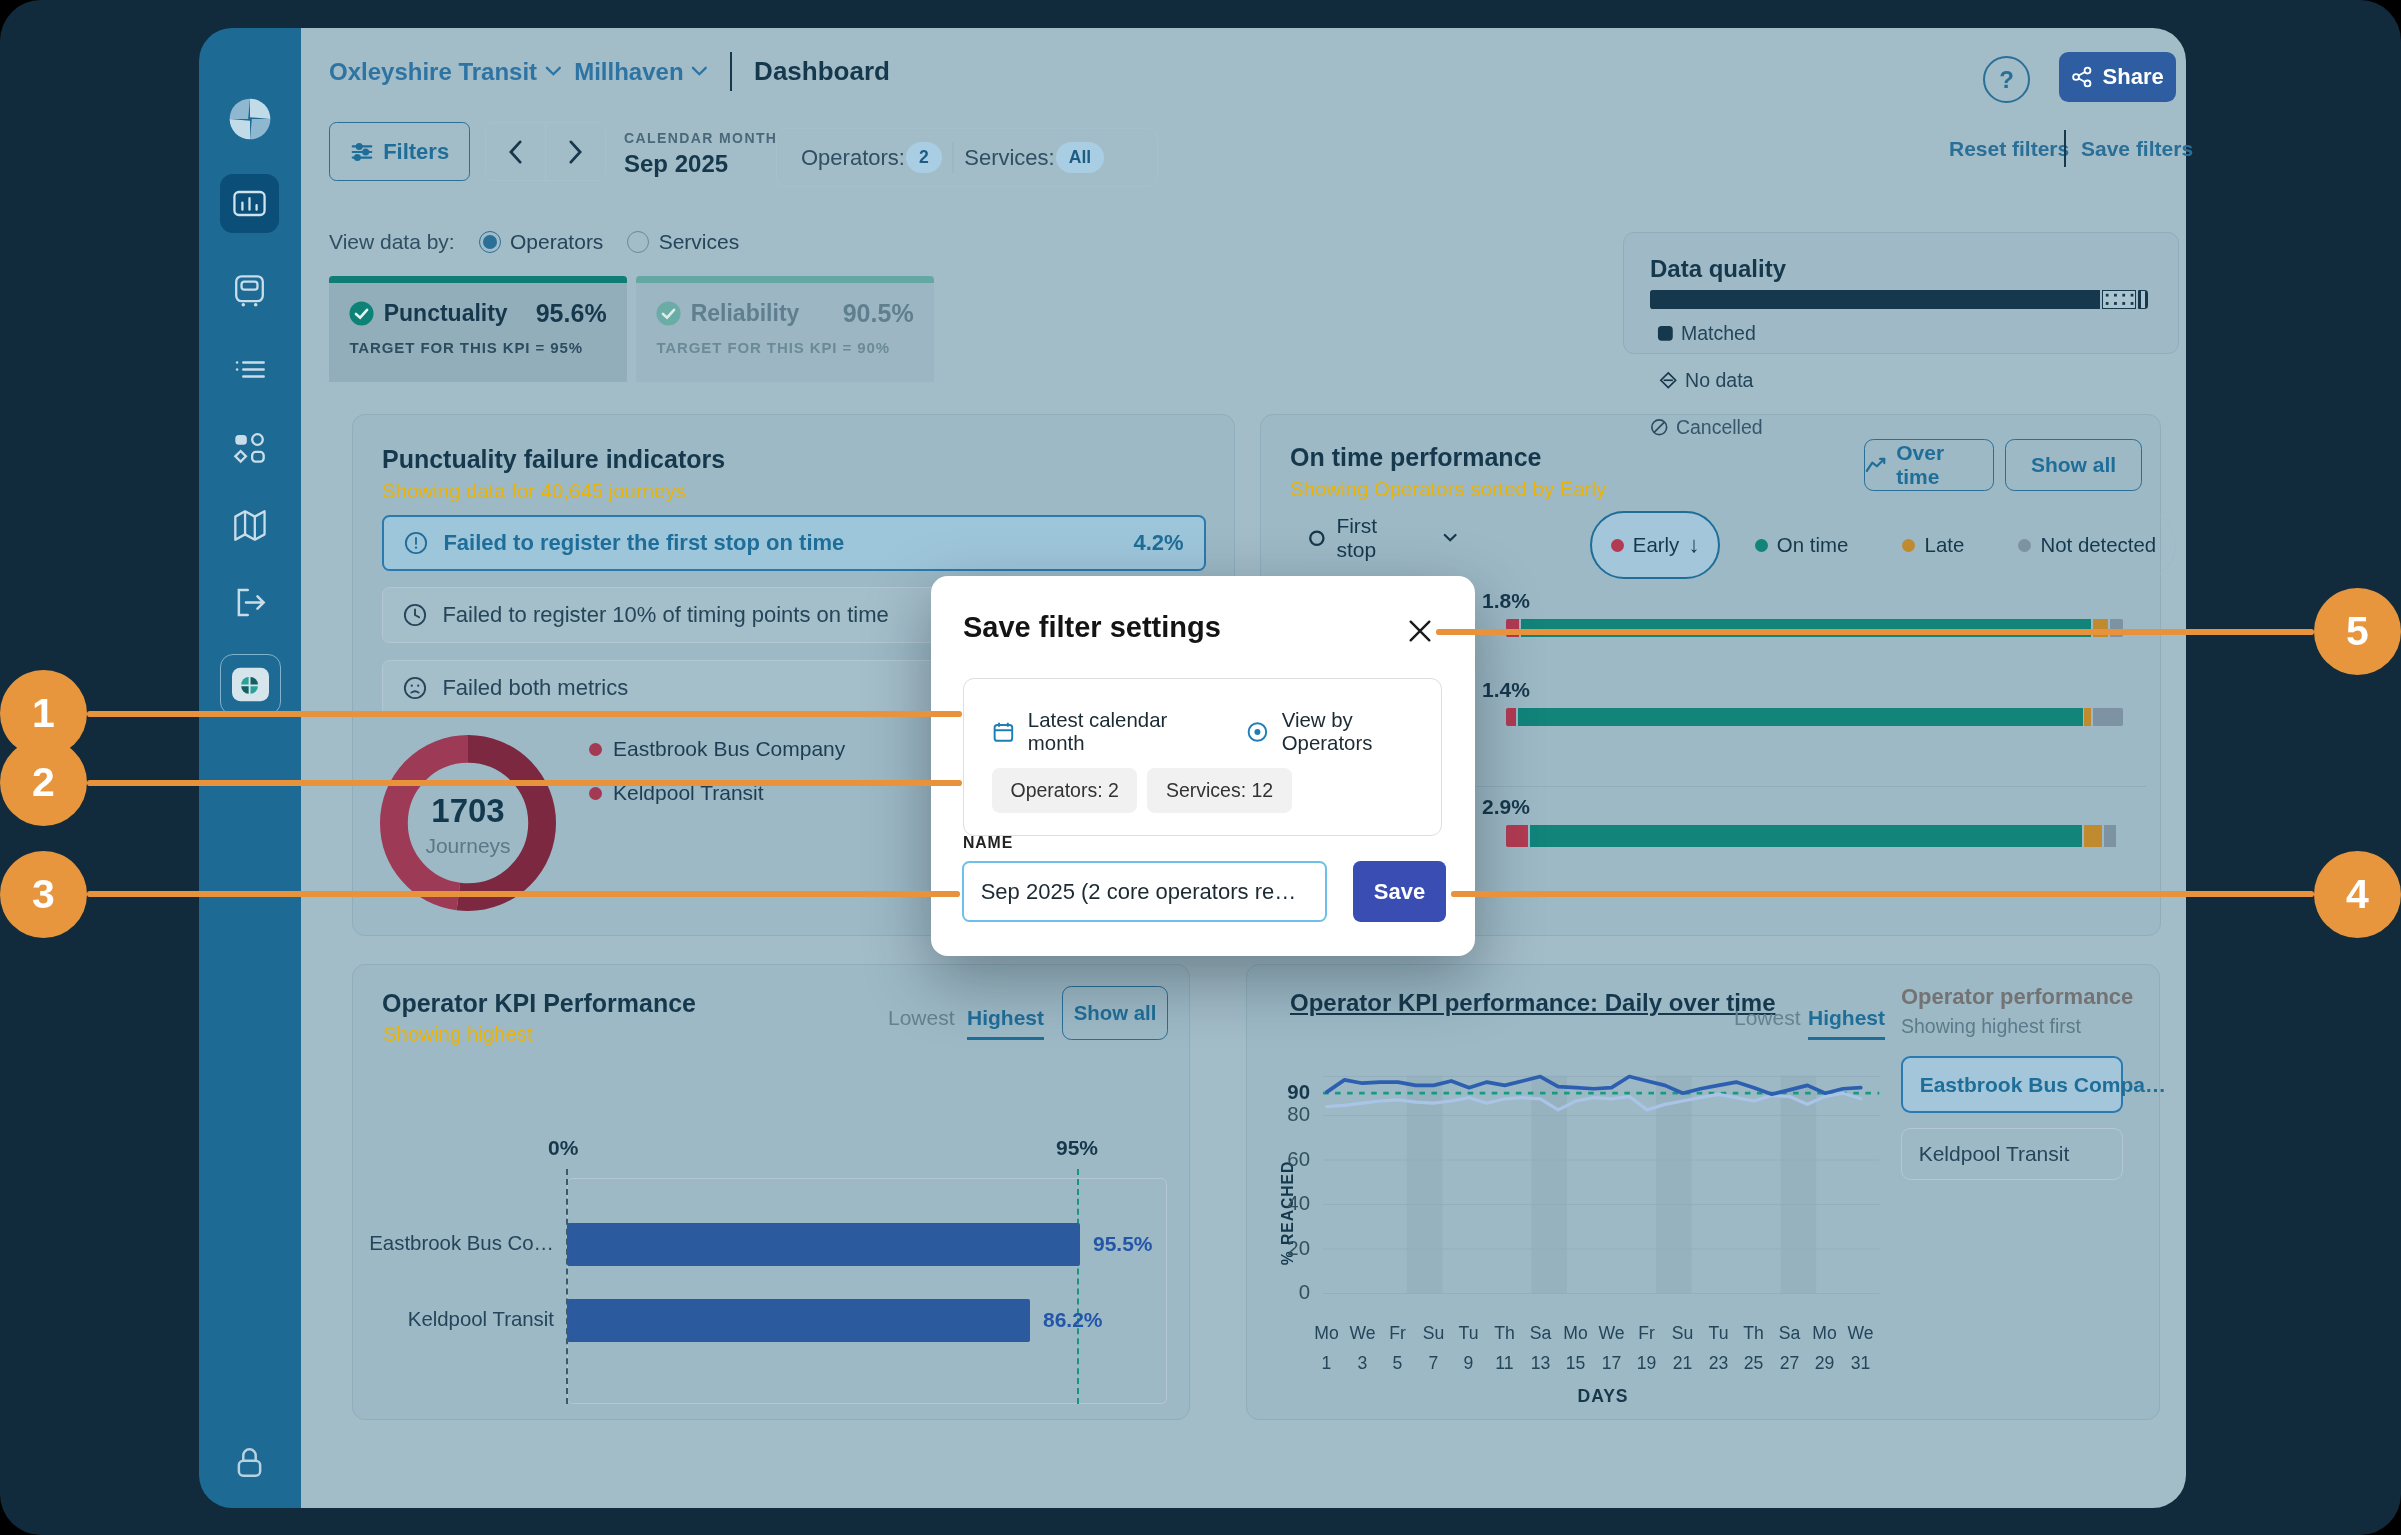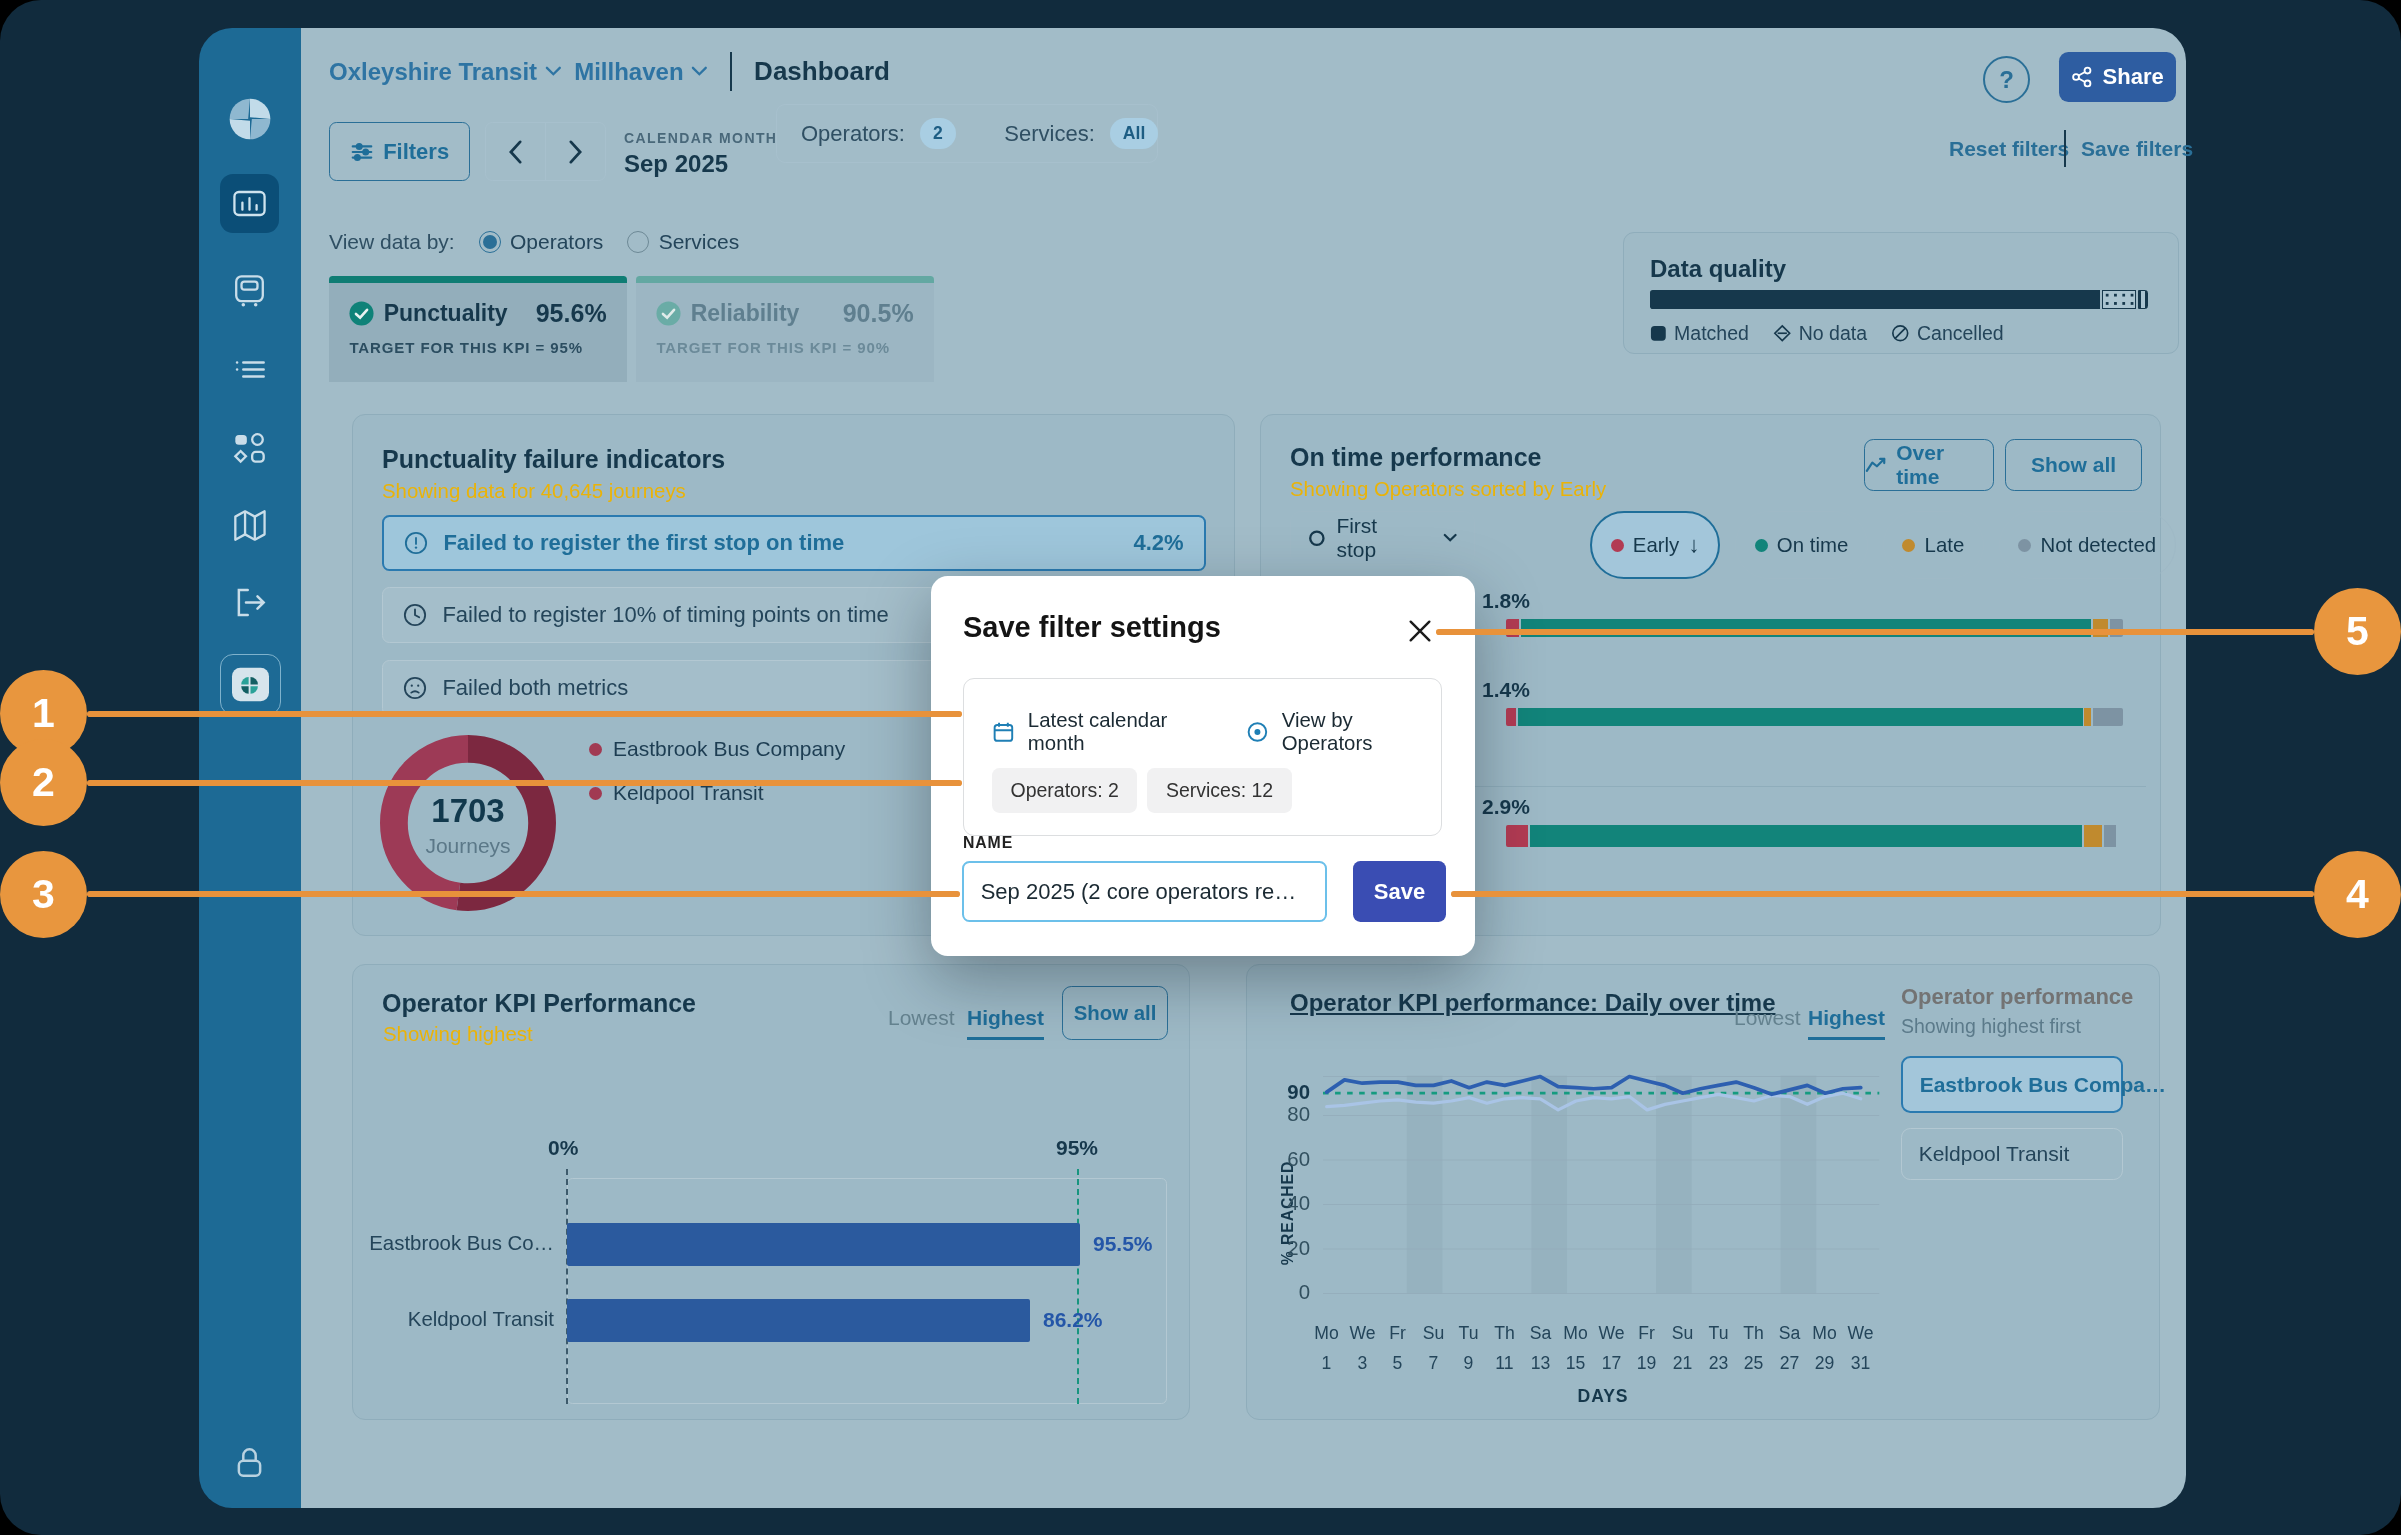--- a/index.html
+++ b/index.html
@@ -21,21 +21,21 @@
   .page-title{color:#16384c;font-size:26px;font-weight:600;}
   .help-btn{left:1983px;top:56px;width:43px;height:43px;border:2.8px solid #2a6f97;border-radius:50%;color:#2a6f97;font-size:24px;font-weight:700;display:flex;align-items:center;justify-content:center;}
   .share-btn{left:2059px;top:52px;width:117px;height:50px;background:#2e5da1;border-radius:9.3px;color:#fff;font-size:22px;font-weight:600;display:flex;align-items:center;justify-content:center;gap:9.3px;}
   
   .filters-btn{left:329px;top:122px;width:139px;height:57px;border:1.9px solid #2a6f97;border-radius:7.4px;color:#1f6e99;font-size:22px;font-weight:600;display:flex;align-items:center;justify-content:center;gap:9.3px;}
   .nav-group{left:485px;top:122px;width:119px;height:57px;border:1.9px solid #a7c0cd;border-radius:7.4px;display:flex;}
   .nav-btn{flex:1;display:flex;align-items:center;justify-content:center;color:#16384c;font-size:26px;}
   .nav-btn:first-child{border-right:1.9px solid #a7c0cd;}
   .cal-label{left:624px;top:130px;font-size:14px;font-weight:700;letter-spacing:1.4px;color:#49687a;}
   .cal-value{left:624px;top:150px;font-size:24px;font-weight:700;color:#16384c;}
-  .summary-pill{left:776px;top:104px;width:382px;height:59px;border:1.9px solid #a7c0cd;border-radius:9.3px;display:flex;align-items:center;padding:0 24px;box-sizing:border-box;gap:15px;font-size:22px;color:#2f4f63;}
+  .summary-pill{left:776px;top:128px;width:382px;height:59px;border:1.9px solid #a7c0cd;border-radius:9.3px;display:flex;align-items:center;padding:0 24px;box-sizing:border-box;gap:1px;font-size:22px;color:#2f4f63;}
   .badge{background:#a9cee3;color:#1d5d83;font-weight:700;font-size:17.6px;border-radius:926px;padding:4.6px 13px;}
   .pill-div{width:1.9px;height:31.5px;background:#9db6c3;margin:0 9.3px;}
   .link-blue{color:#2a6f97;font-size:21px;font-weight:600;}
   .reset-link{left:1949px;top:137px;}
   .save-filters-link{left:2081px;top:137px;}
   .link-sep{left:2064px;top:130px;width:1.9px;height:37px;background:#16384c;}
   
   .viewby{left:329px;top:230px;display:flex;align-items:center;gap:24px;font-size:21px;color:#2f4f63;}
   .radio{width:22px;height:22px;border-radius:50%;border:1.9px solid #6d8996;display:inline-block;box-sizing:border-box;position:relative;background:transparent;}
   .radio.sel{border-color:#2a6f97;}
@@ -56,21 +56,21 @@
   .tab-idle .kpi-body{background:rgba(22,56,76,0.04);}
   .tab-idle .kpi-name,.tab-idle .kpi-value{color:#5f7f8f;}
   .tab-idle .kpi-target{color:#6b8a99;}
   
   .dq-panel{left:1623px;top:232px;width:556px;height:122px;border:1.9px solid #8fadbb;border-radius:11px;box-sizing:border-box;background:rgba(141,173,188,0.12);}
   .dq-title{position:absolute;left:26px;top:22px;font-size:24px;font-weight:600;color:#16384c;}
   .dq-bar{position:absolute;left:26px;top:57px;width:498px;height:18.5px;display:flex;}
   .dq-seg-matched{background:#16384c;border-radius:2.8px 0 0 2.8px;}
   .dq-seg-nodata{background-color:#aac4d0;background-image:radial-gradient(#16384c 1.5px,transparent 1.6px);background-size:8.3px 8.3px;border:1.9px solid #16384c;box-sizing:border-box;margin-left:1.9px;}
   .dq-seg-cancelled{background:repeating-linear-gradient(90deg,#16384c 0 1.9px,#aac4d0 1.9px 5.6px);border:1.9px solid #16384c;box-sizing:border-box;margin-left:1.9px;border-radius:0 2.8px 2.8px 0;}
-  .dq-legend{position:absolute;left:26px;top:89px;display:flex;gap:24px;font-size:19.5px;color:#24455a;align-items:center;}
+  .dq-legend{position:absolute;left:26px;top:89px;display:flex;gap:24px;font-size:19.5px;color:#24455a;align-items:center;flex-direction:column;}
   .dq-leg-item{display:flex;align-items:center;gap:7.4px;}
   
   .card{border:1.9px solid #8fadbb;border-radius:13px;background:rgba(141,173,188,0.18);box-sizing:border-box;}
   .card-title{font-size:25px;font-weight:600;color:#16384c;}
   .card-sub{font-size:20.4px;color:#eab308;}
   
   .ind-row{position:absolute;left:382px;width:824px;height:56px;border:1.9px solid #b3c8d2;border-radius:7.4px;box-sizing:border-box;display:flex;align-items:center;padding:0 20.4px;gap:15px;font-size:22px;color:#24455a;background:rgba(255,255,255,0.08);}
   .ind-row.sel{border:2.3px solid #2a7ab0;background:#9ec6db;color:#1f6e99;font-weight:600;}
   .ind-val{margin-left:auto;font-weight:700;}
   

